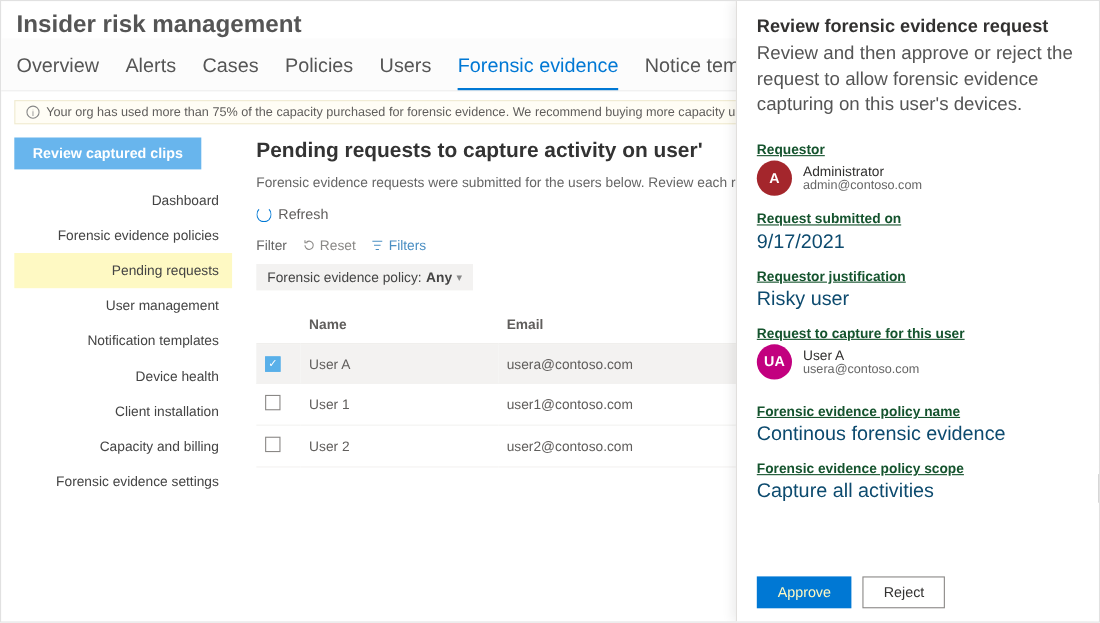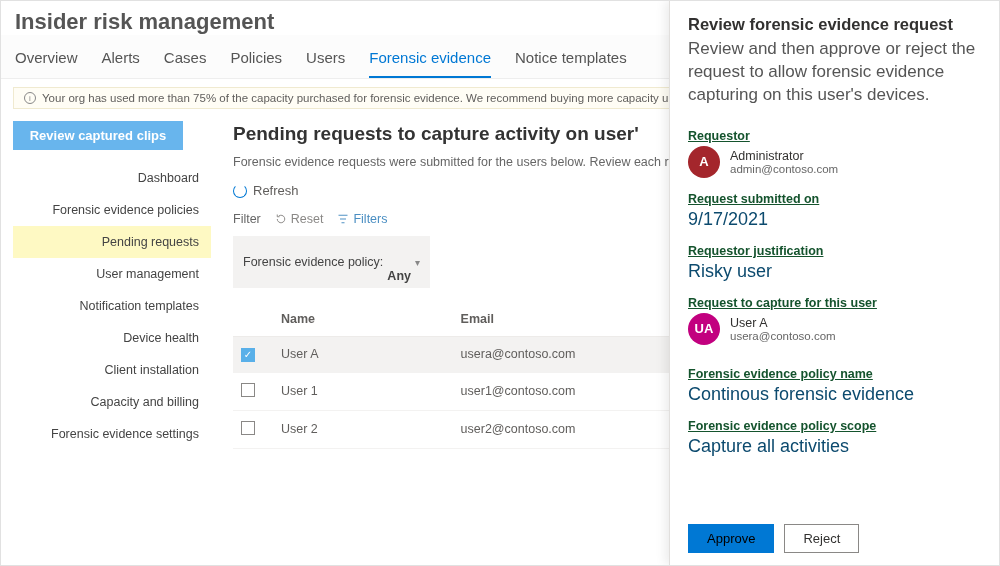--- a/index.html
+++ b/index.html
@@ -2,40 +2,40 @@
 <html><head>
 <meta charset="utf-8">
 <style>
   * { box-sizing: border-box; margin: 0; padding: 0; font-family: "Segoe UI", Arial, sans-serif; }
   body { width: 1000px; height: 566px; overflow: hidden; background: #fff; color: #323130; font-size: 13px; position: relative; border: 1px solid #e1e1e1; }
   .page-title { font-size: 22px; font-weight: 600; color: #555; padding: 8px 0 0 14px; }
   .header-row { display: flex; align-items: center; justify-content: space-between; padding-right: 10px; }
   .header-actions { display: flex; gap: 16px; align-items: center; color: #444; font-size: 13px; }
   .header-actions .item { display: flex; align-items: center; gap: 4px; cursor: pointer; }
   .tabs { display: flex; gap: 24px; padding: 8px 0 0 14px; border-bottom: 1px solid #eee; background:#fcfcfc; }
-  .tab { padding: 6px 0 10px 0; font-size: 15px; color: #555; cursor: pointer; border-bottom: 2px solid transparent; text-align: right; }
+  .tab { padding: 6px 0 10px 0; font-size: 18px; color: #555; cursor: pointer; border-bottom: 2px solid transparent; text-align: right; }
   .tab.active { color: #0078d4; border-bottom-color: #0078d4; font-weight: 400; }
   .banner { display: flex; align-items: center; gap: 6px; margin: 8px 12px 0 12px; padding: 4px 10px; font-size: 11.5px; color: #605e5c; background: #fffdf5; border: 1px solid #f0ead0; }
   .info-icon { width:12px; height:12px; border:1px solid #888; border-radius:50%; display:inline-flex; align-items:center; justify-content:center; font-size:8px; color:#888; }
   .columns { display: flex; height: calc(100% - 110px); }
   .left-col { width: 210px; padding: 12px 0 0 12px; }
   .review-btn { width: 170px; background: #68b5ed; color: #fff; text-align: center; padding: 7px 0; font-size: 13px; font-weight: 600; cursor: pointer; margin-bottom: 12px; }
   .sidebar-item { padding: 9px 12px; font-size: 12.5px; color: #444; cursor: pointer; text-align: right; }
   .sidebar-item.selected { background: #fef9c3; }
   .main { flex: 1; padding: 14px 0 0 22px; overflow:hidden; }
   .main h2 { font-size: 19px; font-weight: 600; color: #333; margin-bottom: 10px; }
   .main .desc { font-size: 12.5px; color: #666; margin-bottom: 14px; }
   .toolbar { display: flex; align-items: center; gap: 16px; margin-bottom: 14px; }
   .refresh { display: flex; align-items: center; gap: 6px; color: #605e5c; font-size: 13px; cursor: pointer; }
   .refresh-icon { width: 14px; height: 14px; border: 1.5px solid #0078d4; border-radius: 50%; border-top-color: transparent; }
   .filterbar { display: flex; align-items: center; gap: 14px; font-size: 12.5px; color: #666; margin-bottom: 10px; }
   .filter-link { display: flex; align-items: center; gap: 4px; color: #8a8886; cursor: pointer; }
   .filter-link svg { width:12px; height:12px; }
   .policy-chip { display: inline-flex; align-items: center; gap: 4px; padding: 5px 10px; background: #f3f2f1; font-size: 12.5px; color: #444; }
-  .policy-chip b { font-weight:600;margin-top:28px; }
+  .policy-chip b { font-weight:600; }
   .chev { font-size: 10px; color: #888; }
   table { width: 100%; border-collapse: collapse; font-size: 12.5px; }
   th { text-align: left; font-weight: 600; color: #605e5c; padding: 10px 8px; border-bottom: 1px solid #edebe9; }
   td { padding: 10px 8px; border-bottom: 1px solid #f3f2f1; color: #605e5c; }
   tr.selected { background: #f3f2f1; }
   .chk { width: 14px; height: 14px; border: 1px solid #8a8886; display: inline-flex; align-items:center; justify-content:center; font-size:10px; color:#fff; }
   .chk.checked { background: #59b0e9; border-color:#59b0e9; }
   .panel { position: absolute; top: 0; right: 0; bottom: 0; width: 330px; background: #fff; border-left: 1px solid #e1dfdd; box-shadow: -4px 0 10px rgba(0,0,0,0.08); padding: 14px 18px 12px 18px; display: flex; flex-direction: column; }
   .panel h3 { font-size: 16.5px; font-weight: 700; margin-bottom: 4px; }
   .panel .subtitle { font-size: 17px; color: #555; line-height: 1.35; margin-bottom: 12px; }
@@ -43,21 +43,21 @@
   .val { font-size: 18px; color: #0c4a6e; margin-bottom: 4px; }
   .persona { display: flex; align-items: center; gap: 10px; margin-bottom: 4px; }
   .avatar { width: 32px; height: 32px; border-radius: 50%; display: flex; align-items: center; justify-content: center; color: #fff; font-size: 13px; font-weight: 600; }
   .avatar.red { background: #a4262c; }
   .avatar.pink { background: #c2007f; }
   .persona .lines { display:flex; flex-direction:column; }
   .persona .primary { font-size: 12.5px; color:#323130; }
   .persona .secondary { font-size: 11.5px; color:#666; }
   .panel-footer { margin-top: auto; display: flex; gap: 10px; padding-top: 10px; }
   .btn { padding: 6px 18px; font-size: 13px; cursor: pointer; border: 1px solid transparent; }
-  .btn.primary { background: #0078d4; color: #000000; }
+  .btn.primary { background: #0078d4; color: #fef9c3; }
   .btn.default { background: #fff; color: #323130; border-color: #8a8886; }
   .gear-icon, .pen-icon { width:14px; height:14px; }
   .dark-tab { position:absolute; right:0; top:430px; width:18px; height:26px; background:#000; display:flex; align-items:center; justify-content:center; color:#fff; font-size:11px; }
 </style>
 </head>
 <body>
 
 <div class="header-row">
   <div class="page-title">Insider risk management</div>
   <div class="header-actions">

